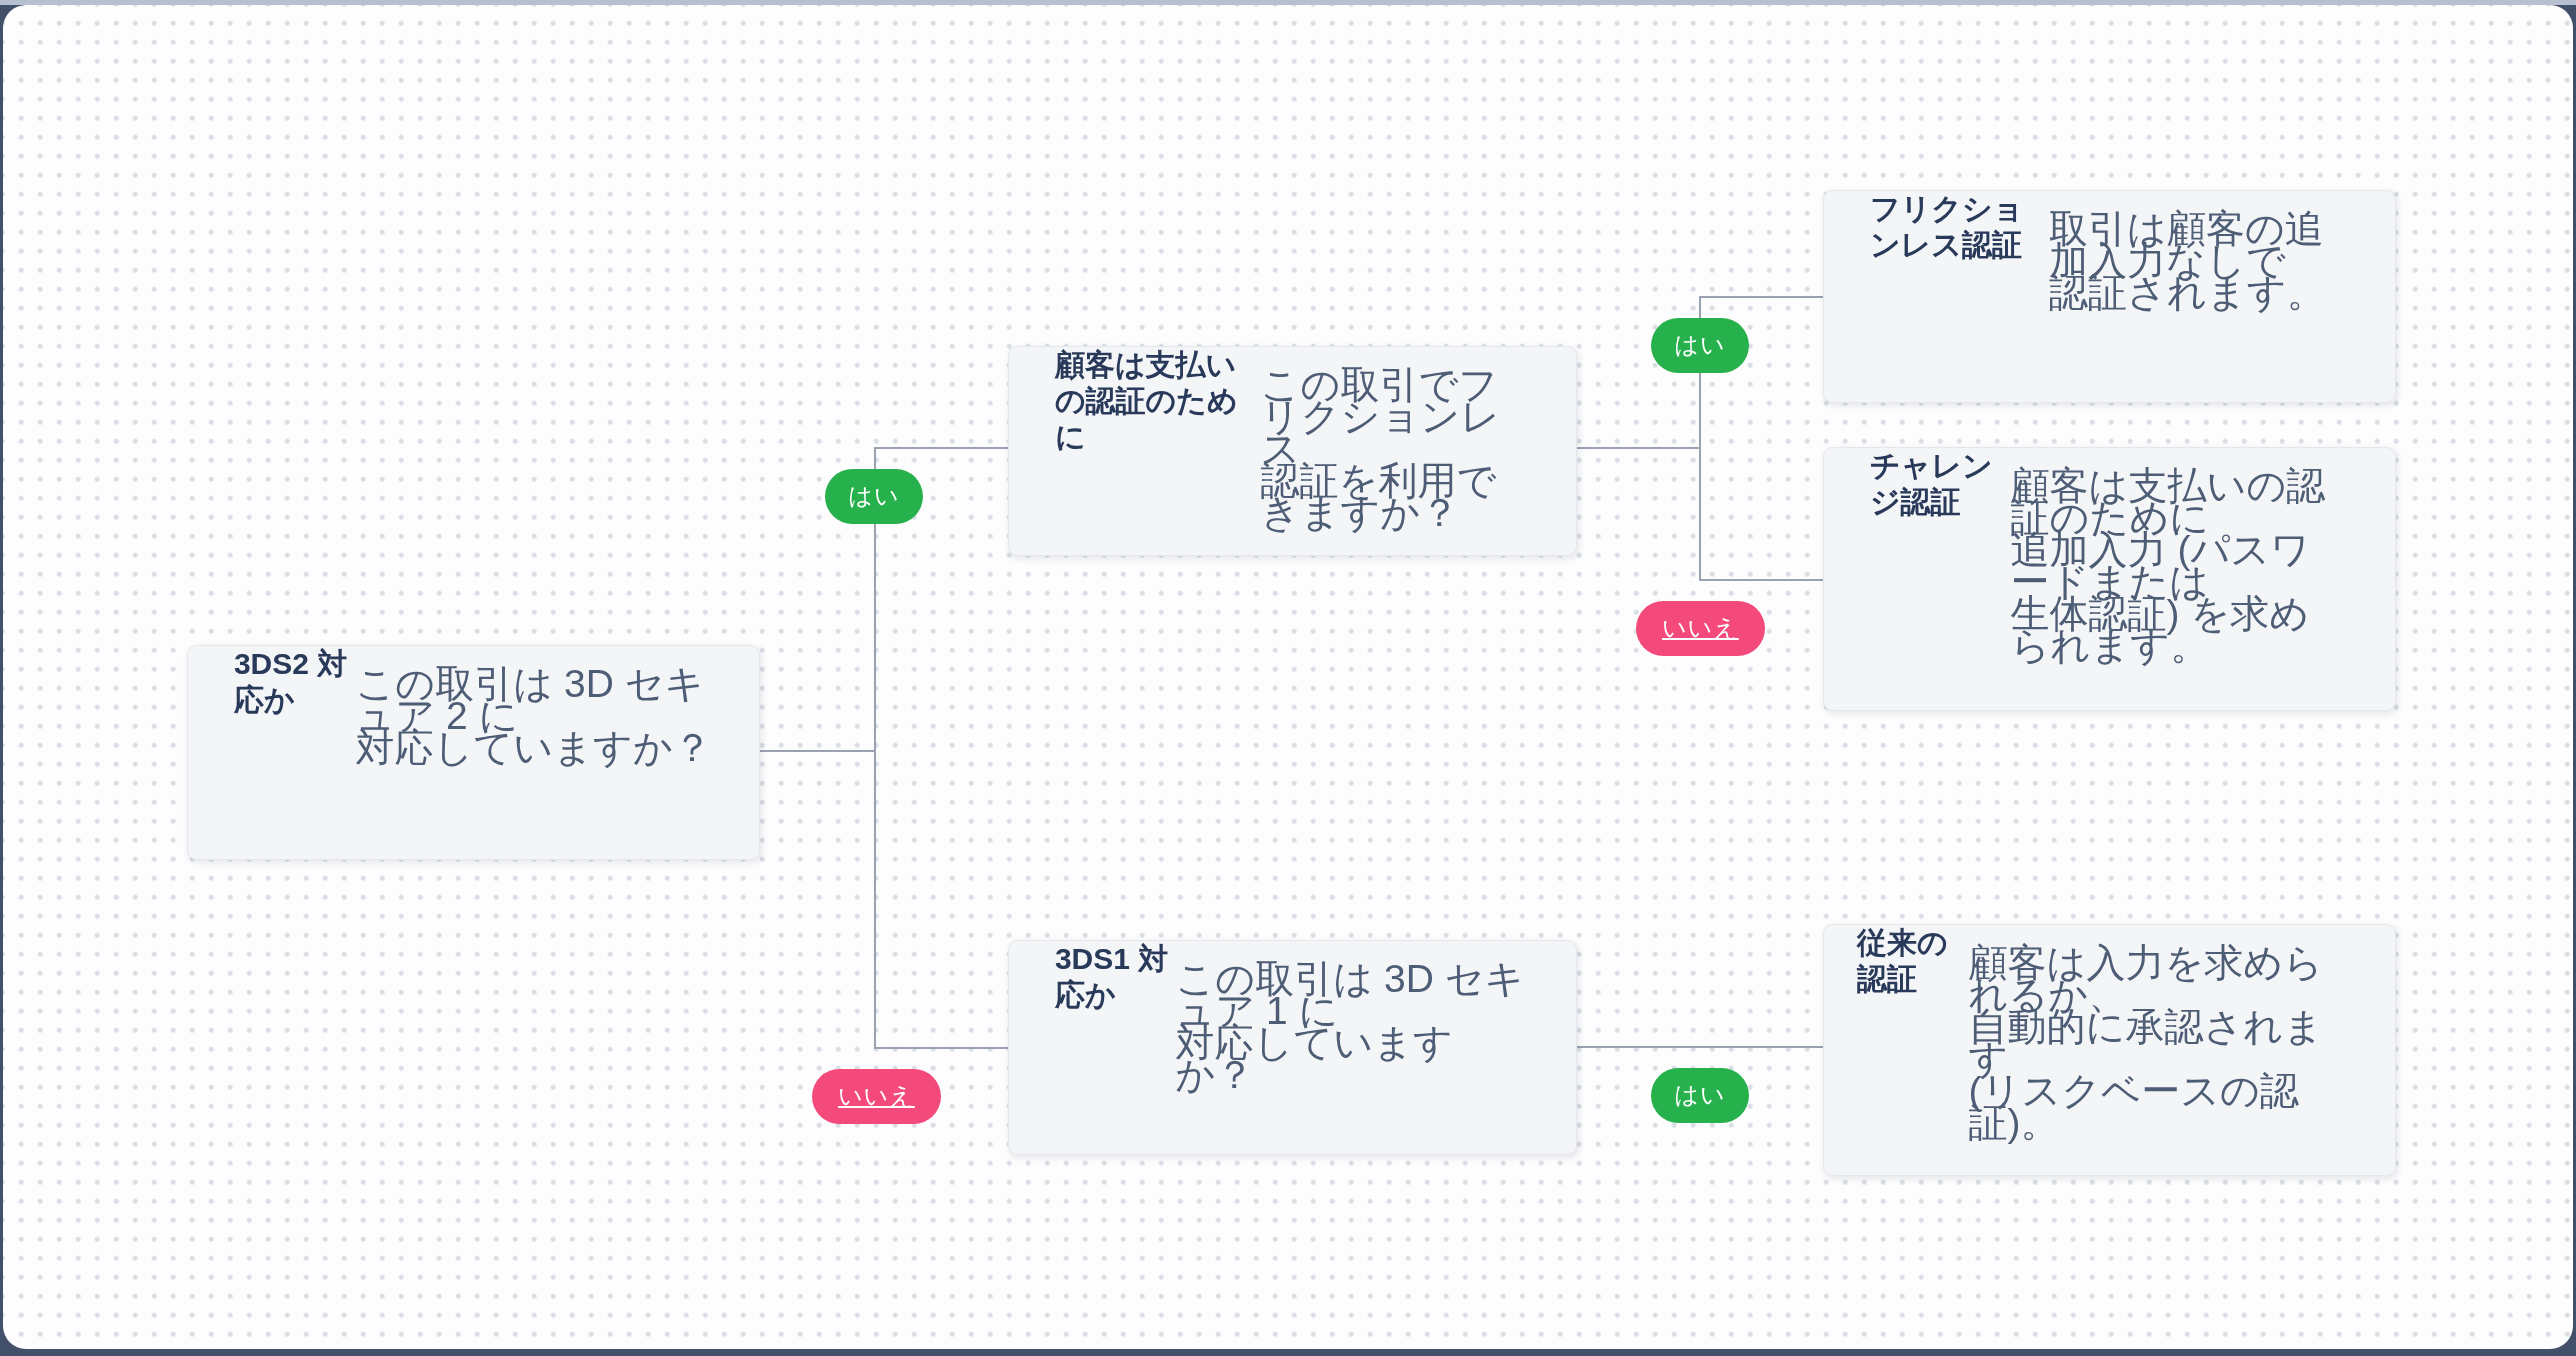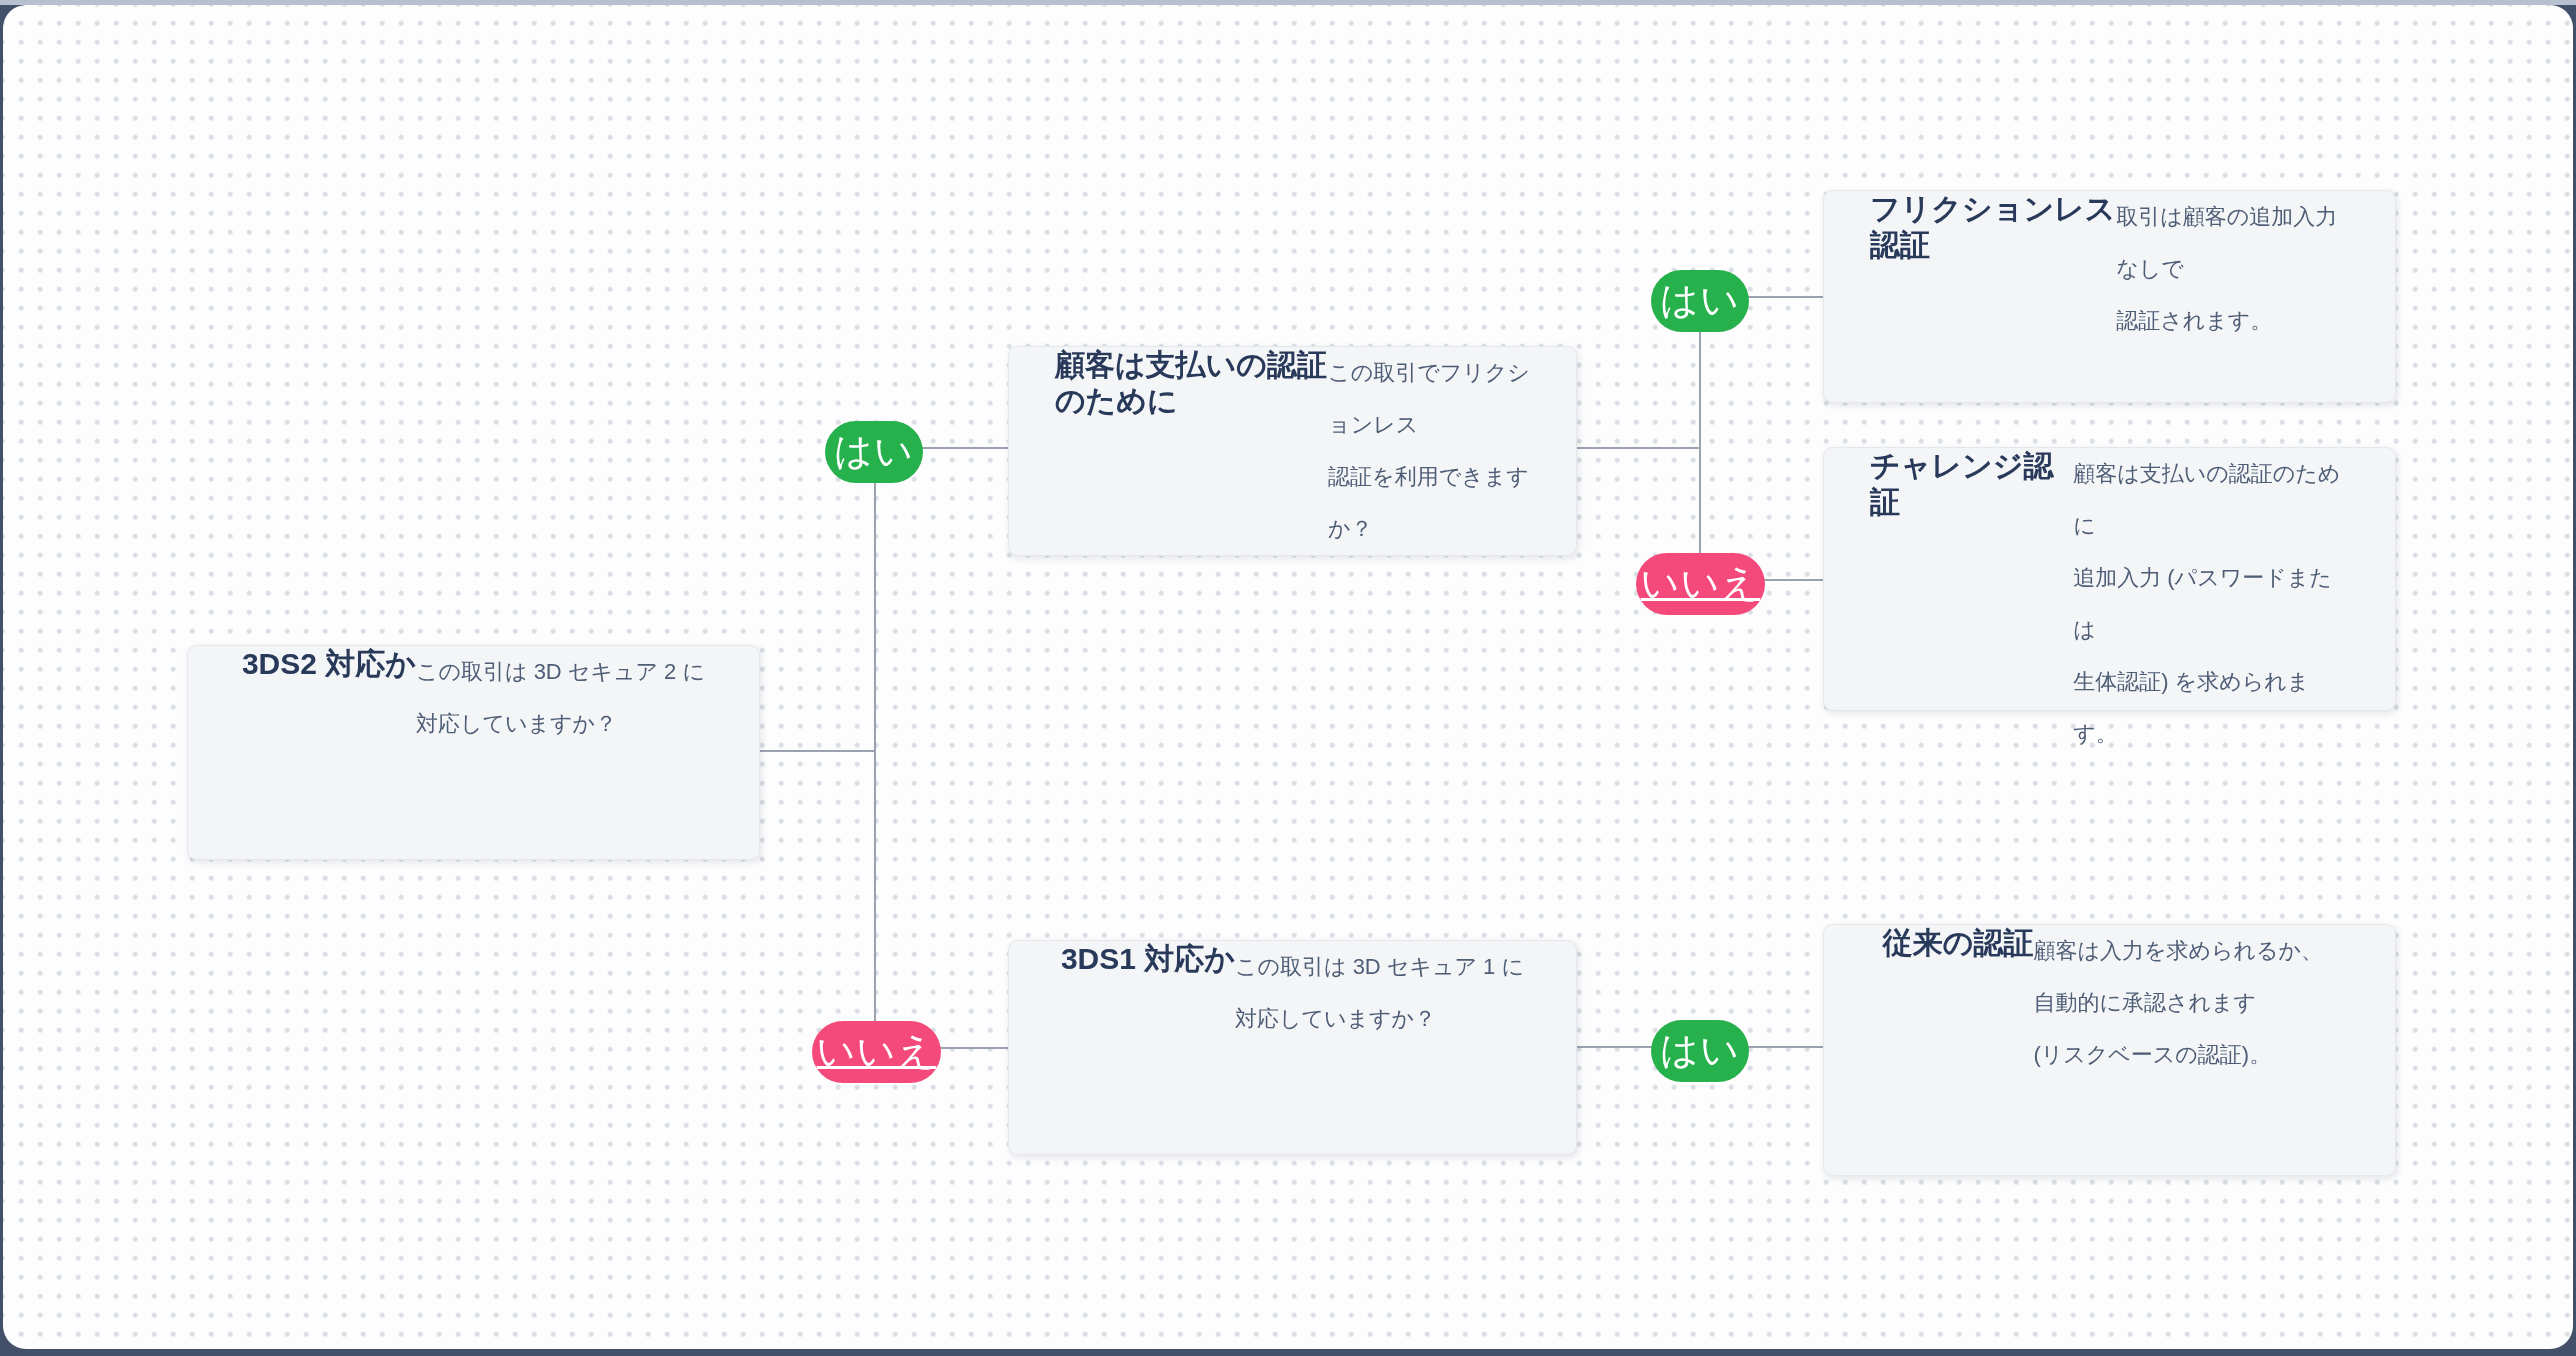--- a/index.html
+++ b/index.html
@@ -35,31 +35,33 @@
     border-radius: 9.6px;
     box-shadow: 1.9px 2.9px 6.7px rgba(33, 43, 63, 0.10);
     display: flex; flex-direction: row; justify-content: center;
     padding: 0 46px;
   }
   .card-title {
     font-size: 30px; font-weight: bold; color: #28395a;
     margin-bottom: 19px; line-height: 1.2;
   }
   .card-body {
-    font-size: 22px; color: #4e5d76; line-height: 52px;
+    font-size: 39px; color: #4e5d76; line-height: 32px;
     white-space: pre-line;
+    margin-top: 22px;
   }
   .badge {
     position: absolute;
-    height: 62px;
+    height: 55px;
     border-radius: 961px;
     color: #ffffff;
-    font-size: 38px;
+    font-size: 24px;
     display: flex; align-items: center; justify-content: center;
     letter-spacing: 1px;
+    margin-top: 48px;
   }
   .badge-yes { background: #26b14c; width: 98px; }
   .badge-no  { background: #f4497b; width: 129px; text-decoration: underline; }
 
   
   #l-root-trunk      { left: 756px;  top: 745px;  width: 116px; height: 1.9px; }
   #l-trunk1          { left: 871px;  top: 442px;  width: 1.9px;   height: 600px; }
   #l-yes1-node       { left: 871px;  top: 442px;  width: 134px; height: 1.9px; }
   #l-no1-node        { left: 871px;  top: 1042px; width: 134px; height: 1.9px; }
   #l-fq-trunk2       { left: 1574px; top: 442px;  width: 123px; height: 1.9px; }

